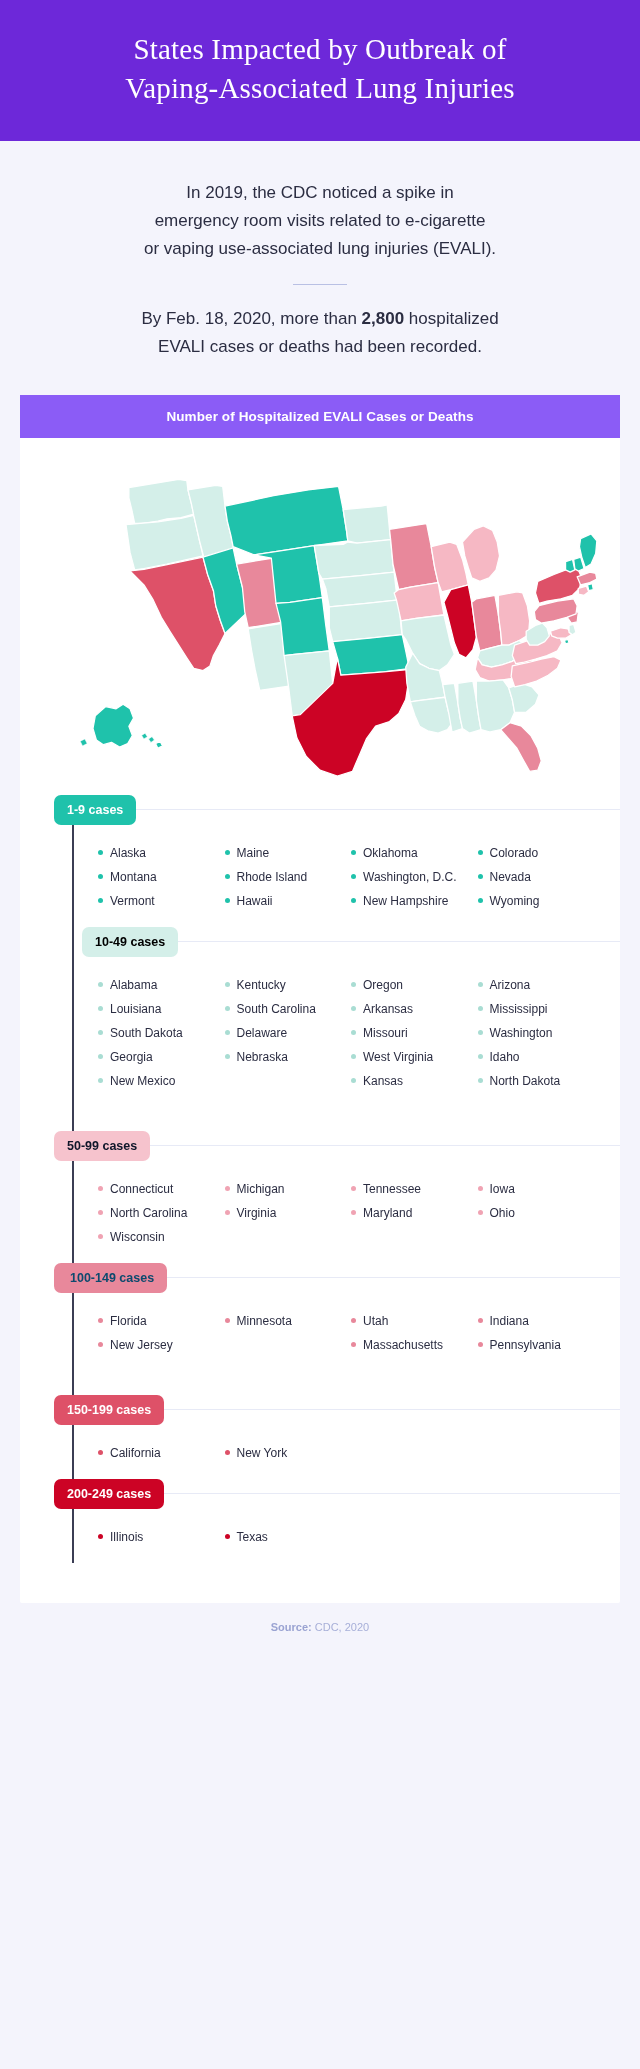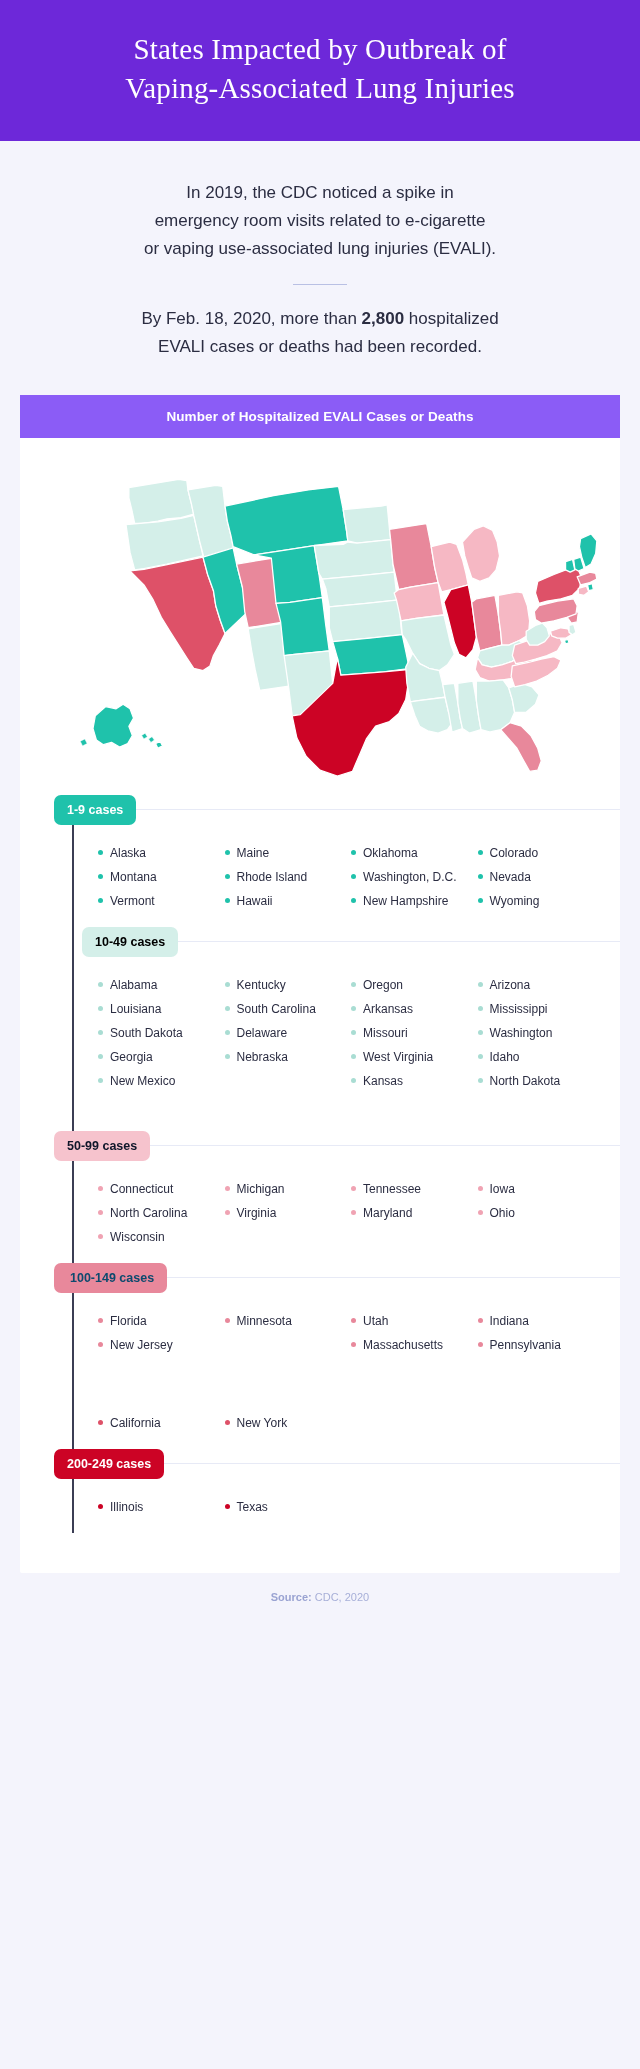--- a/index.html
+++ b/index.html
@@ -426,20 +426,24 @@
                 <span>Massachusetts</span>
               </div>
               <div class="state">
                 <span class="dot" style="background: rgb(232, 136, 155);"></span>
                 <span>Pennsylvania</span>
               </div>
               <div class="state"></div>
             </div>
           </div>
           <div class="section">
+            <div class="badge-row">
+              <div class="badge" style="background: rgb(222, 81, 104); color: rgb(255, 255, 255);">150-199 cases</div>
+              <div class="badge-rule"></div>
+            </div>
             <div class="states">
               <div class="state">
                 <span class="dot" style="background: rgb(222, 81, 104);"></span>
                 <span>California</span>
               </div>
               <div class="state">
                 <span class="dot" style="background: rgb(222, 81, 104);"></span>
                 <span>New York</span>
               </div>
               <div class="state"></div>

